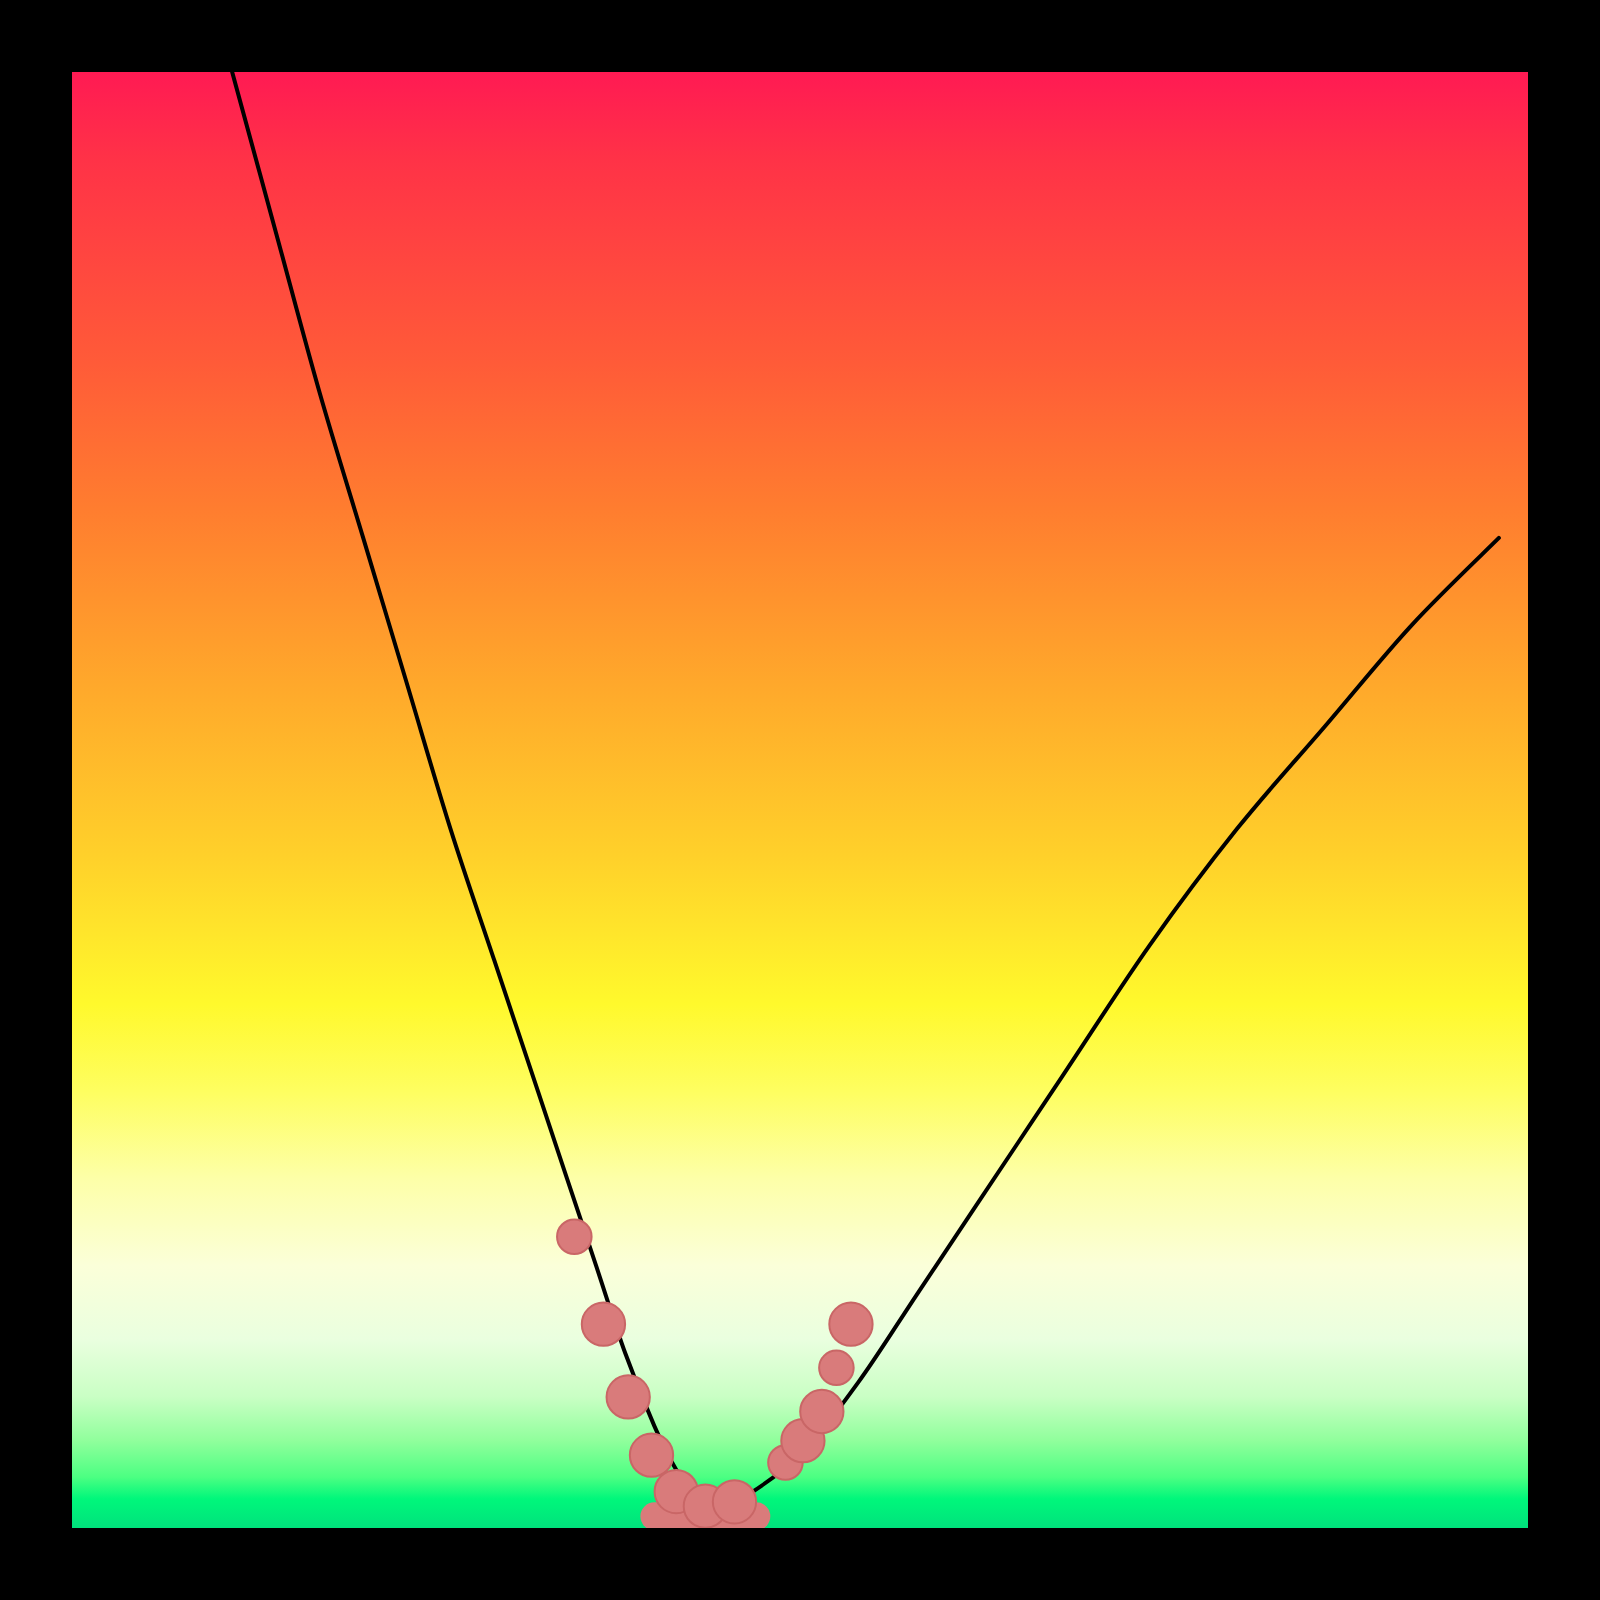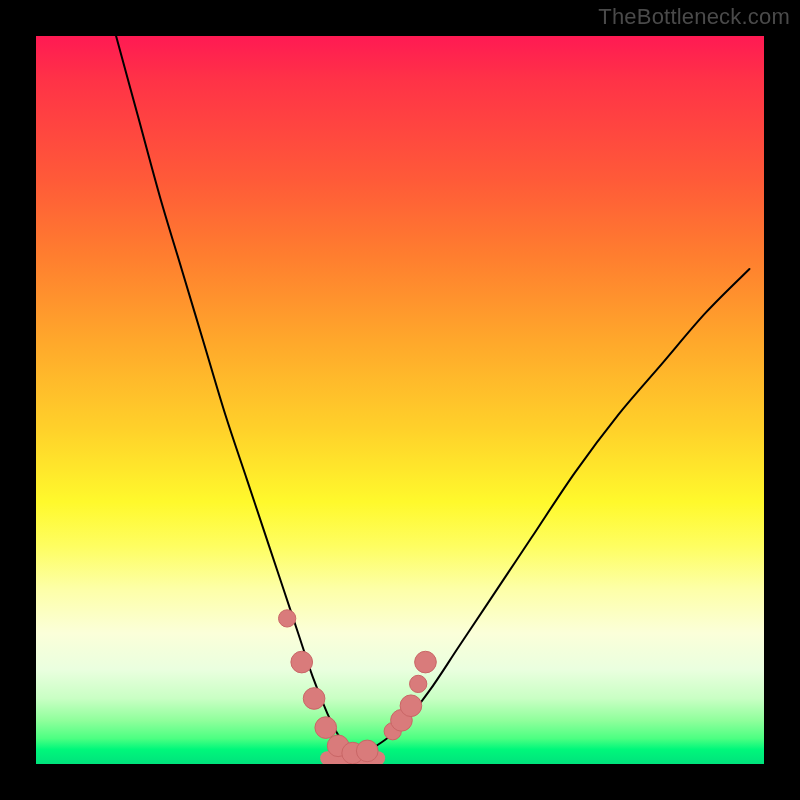--- a/index.html
+++ b/index.html
@@ -59,21 +59,20 @@
     top: 0;
     width: 728px;
     height: 728px;
   }
 </style>
 </head>
 <body>
 
 <div class="frame">
 
-  <div class="watermark">TheBottleneck.com</div>
 
   <div class="plot-area">
     <svg class="curve-layer" viewBox="0 0 728 728" preserveAspectRatio="none">
       <path id="curve-path" fill="none" stroke="#000000" stroke-width="2" stroke-linecap="round" stroke-linejoin="round" d="M 80.08 0 C 83.72 13.346666666666673, 94.64000000000001 53.38666666666671, 101.92000000000002 80.08000000000004 C 109.20000000000002 106.77333333333337, 116.48 134.67999999999998, 123.76 160.15999999999997 C 131.04 185.63999999999996, 138.32 208.6933333333333, 145.6 232.95999999999998 C 152.88 257.2266666666667, 160.16 281.4933333333334, 167.44 305.76000000000005 C 174.72 330.0266666666667, 182 355.50666666666666, 189.28 378.56 C 196.56 401.61333333333334, 203.83999999999997 422.24, 211.11999999999998 444.08 C 218.39999999999998 465.91999999999996, 226.89333333333335 491.40000000000003, 232.96 509.6 C 239.02666666666667 527.8000000000001, 242.66666666666669 538.72, 247.52 553.28 C 252.37333333333333 567.8399999999999, 257.22666666666663 582.4000000000001, 262.08 596.96 C 266.93333333333334 611.52, 271.78666666666663 627.2933333333333, 276.64 640.64 C 281.49333333333334 653.9866666666667, 286.9533333333333 667.3333333333333, 291.2 677.04 C 295.44666666666666 686.7466666666667, 298.48 692.8133333333333, 302.12 698.88 C 305.76 704.9466666666667, 310.00666666666666 709.8000000000001, 313.04 713.44 C 316.0733333333334 717.08, 316.68 720.72, 320.32 720.72 C 323.96 720.72, 327.6 718.2933333333334, 334.88 713.44 C 342.15999999999997 708.5866666666667, 354.29333333333335 701.3066666666667, 364 691.6 C 373.70666666666665 681.8933333333333, 383.41333333333336 668.5466666666667, 393.12 655.2 C 402.82666666666665 641.8533333333334, 412.5333333333333 626.0799999999999, 422.23999999999995 611.52 C 431.9466666666666 596.96, 439.2266666666667 586.0400000000001, 451.36 567.84 C 463.49333333333334 549.64, 480.48 524.16, 495.04 502.32 C 509.6 480.48, 524.1600000000001 457.4266666666667, 538.72 436.8 C 553.28 416.17333333333335, 567.8399999999999 396.76, 582.4 378.56 C 596.96 360.36, 611.52 344.58666666666664, 626.08 327.59999999999997 C 640.6400000000001 310.6133333333333, 655.2 292.4133333333333, 669.76 276.64 C 684.3199999999999 260.8666666666667, 706.16 240.23999999999998, 713.4399999999999 232.95999999999998"></path>
       <path id="bottom-band" fill="none" stroke-width="14" stroke-linecap="round" d="M 291.2 722.176 L 342.15999999999997 722.176" stroke="#d97b7b"></path>
       <g id="marker-layer">
           <circle cx="251.15999999999997" cy="582.4" r="8.64" fill="#d97b7b" stroke="#c96666" stroke-width="1"></circle>
           <circle cx="265.71999999999997" cy="626.0799999999999" r="10.824" fill="#d97b7b" stroke="#c96666" stroke-width="1"></circle>
           <circle cx="278.096" cy="662.48" r="10.824" fill="#d97b7b" stroke="#c96666" stroke-width="1"></circle>
           <circle cx="289.74399999999997" cy="691.6" r="10.824" fill="#d97b7b" stroke="#c96666" stroke-width="1"></circle>

